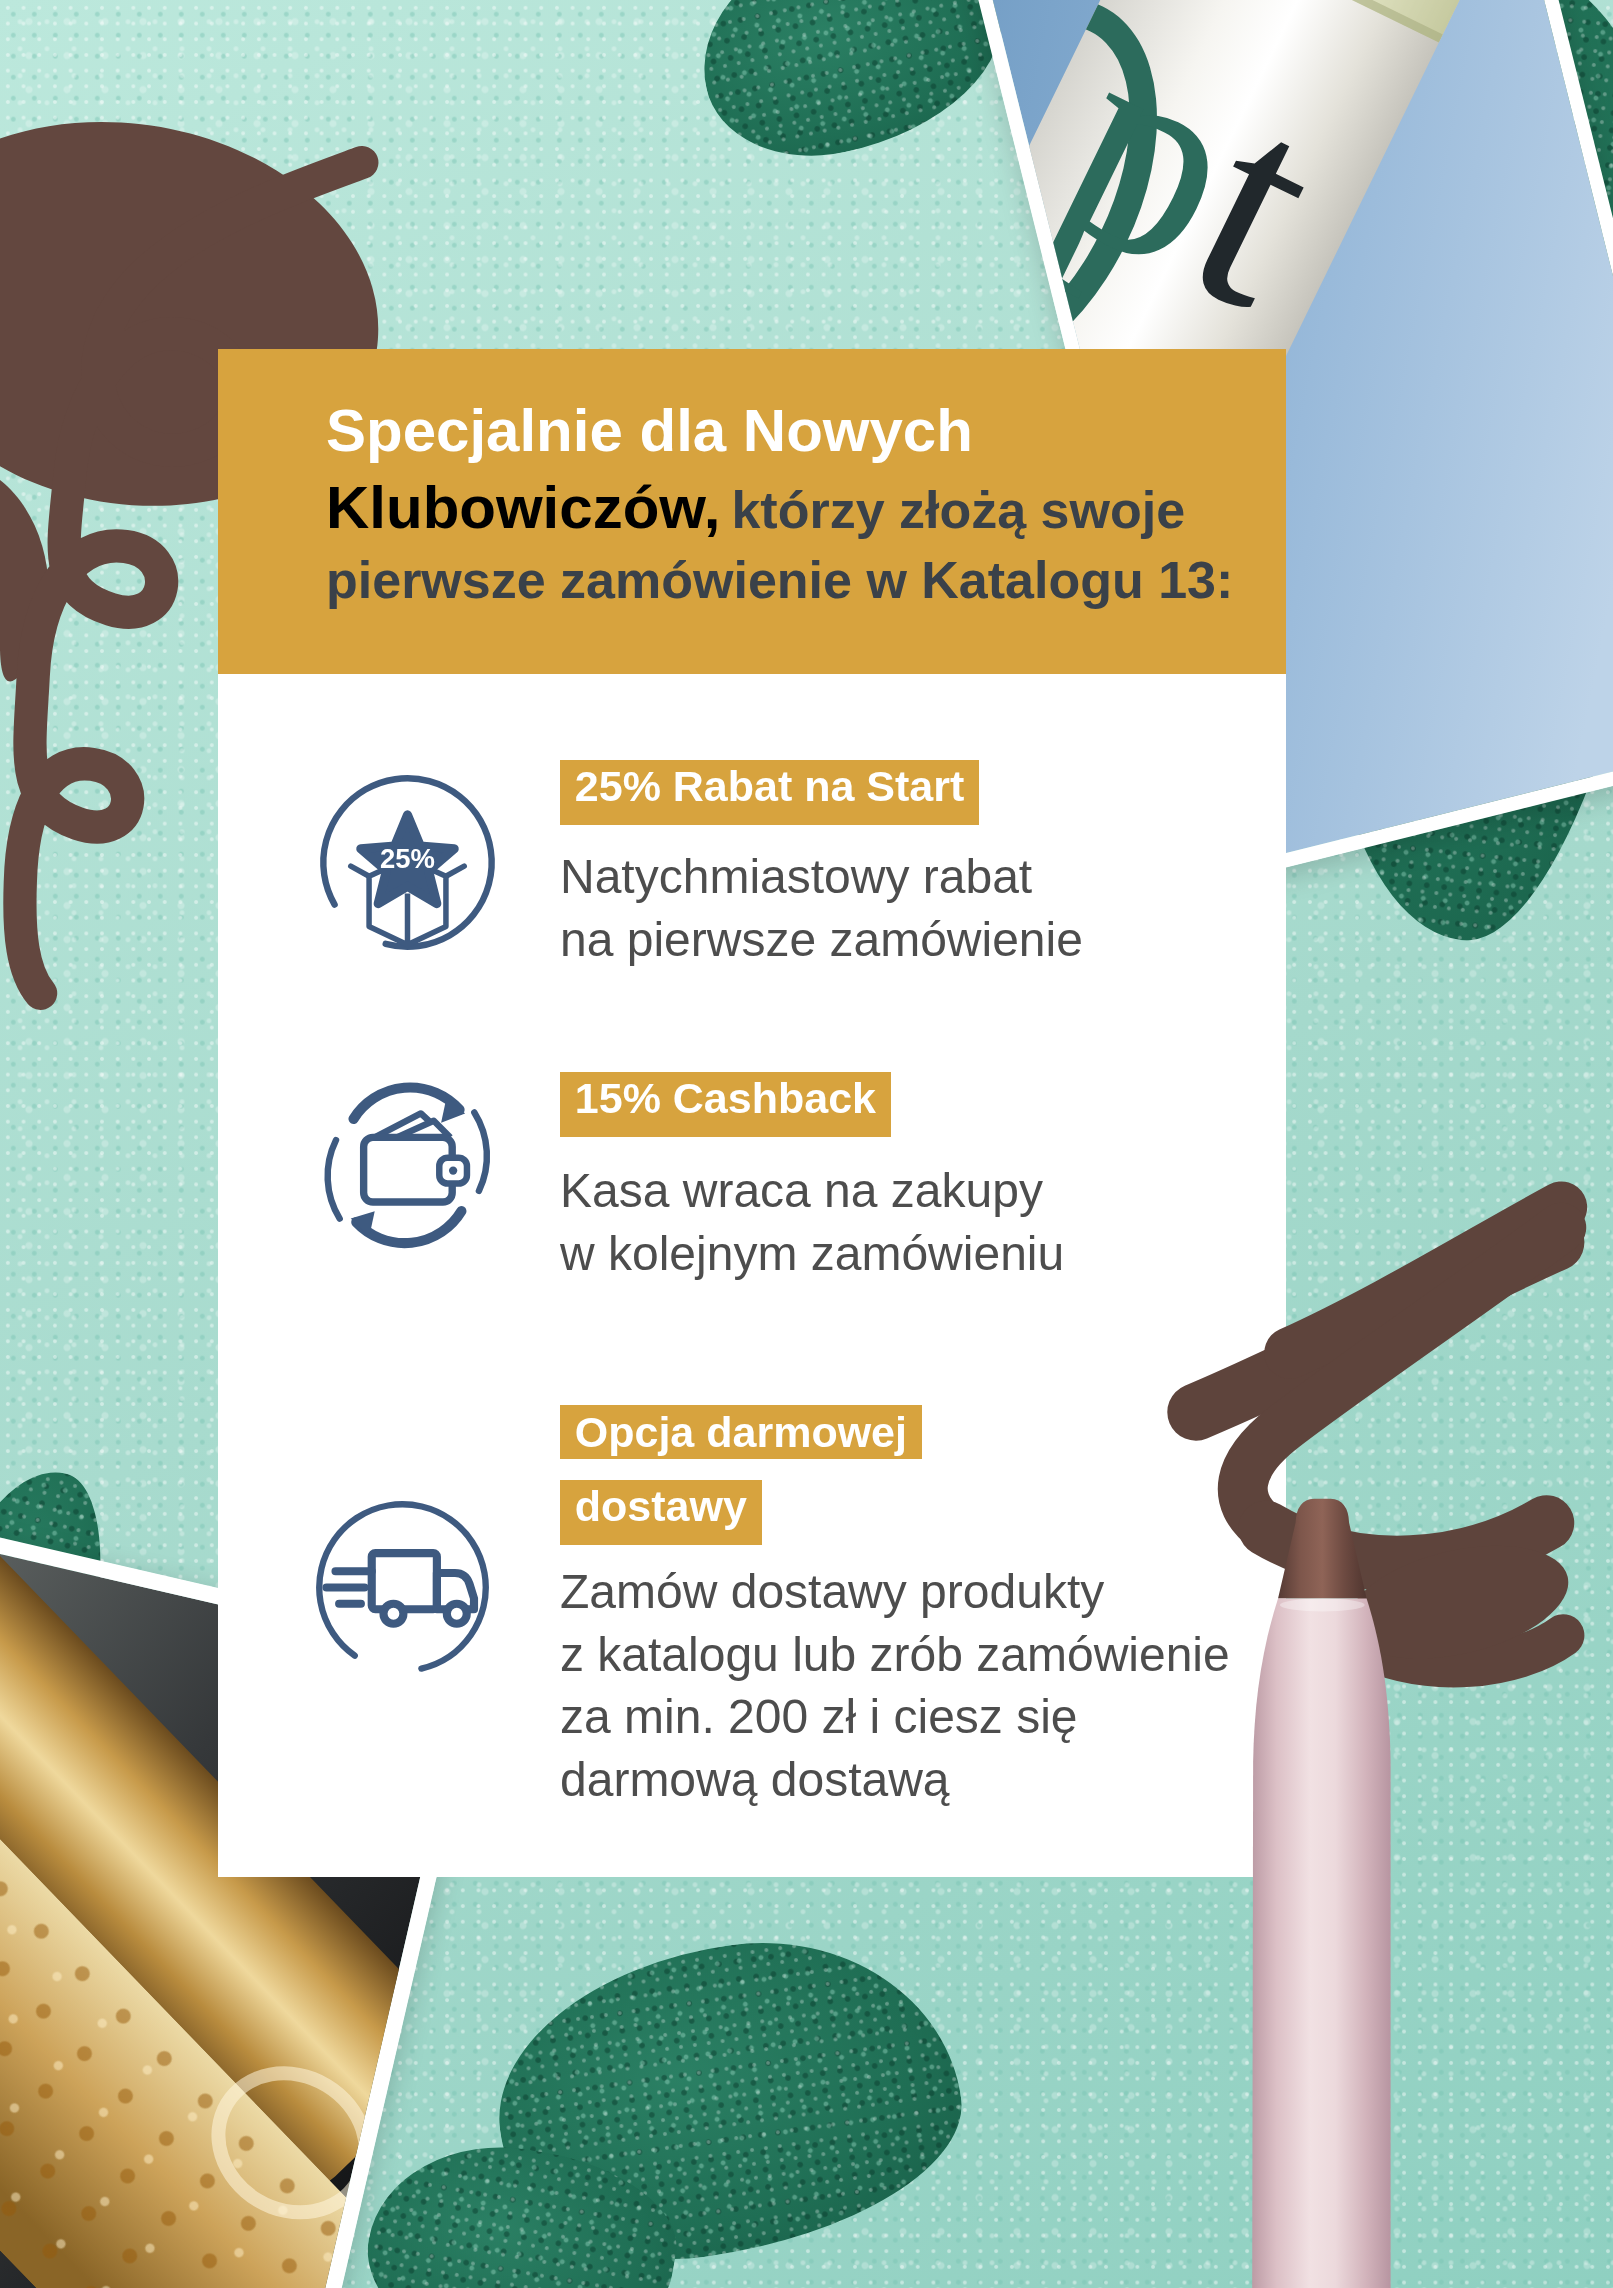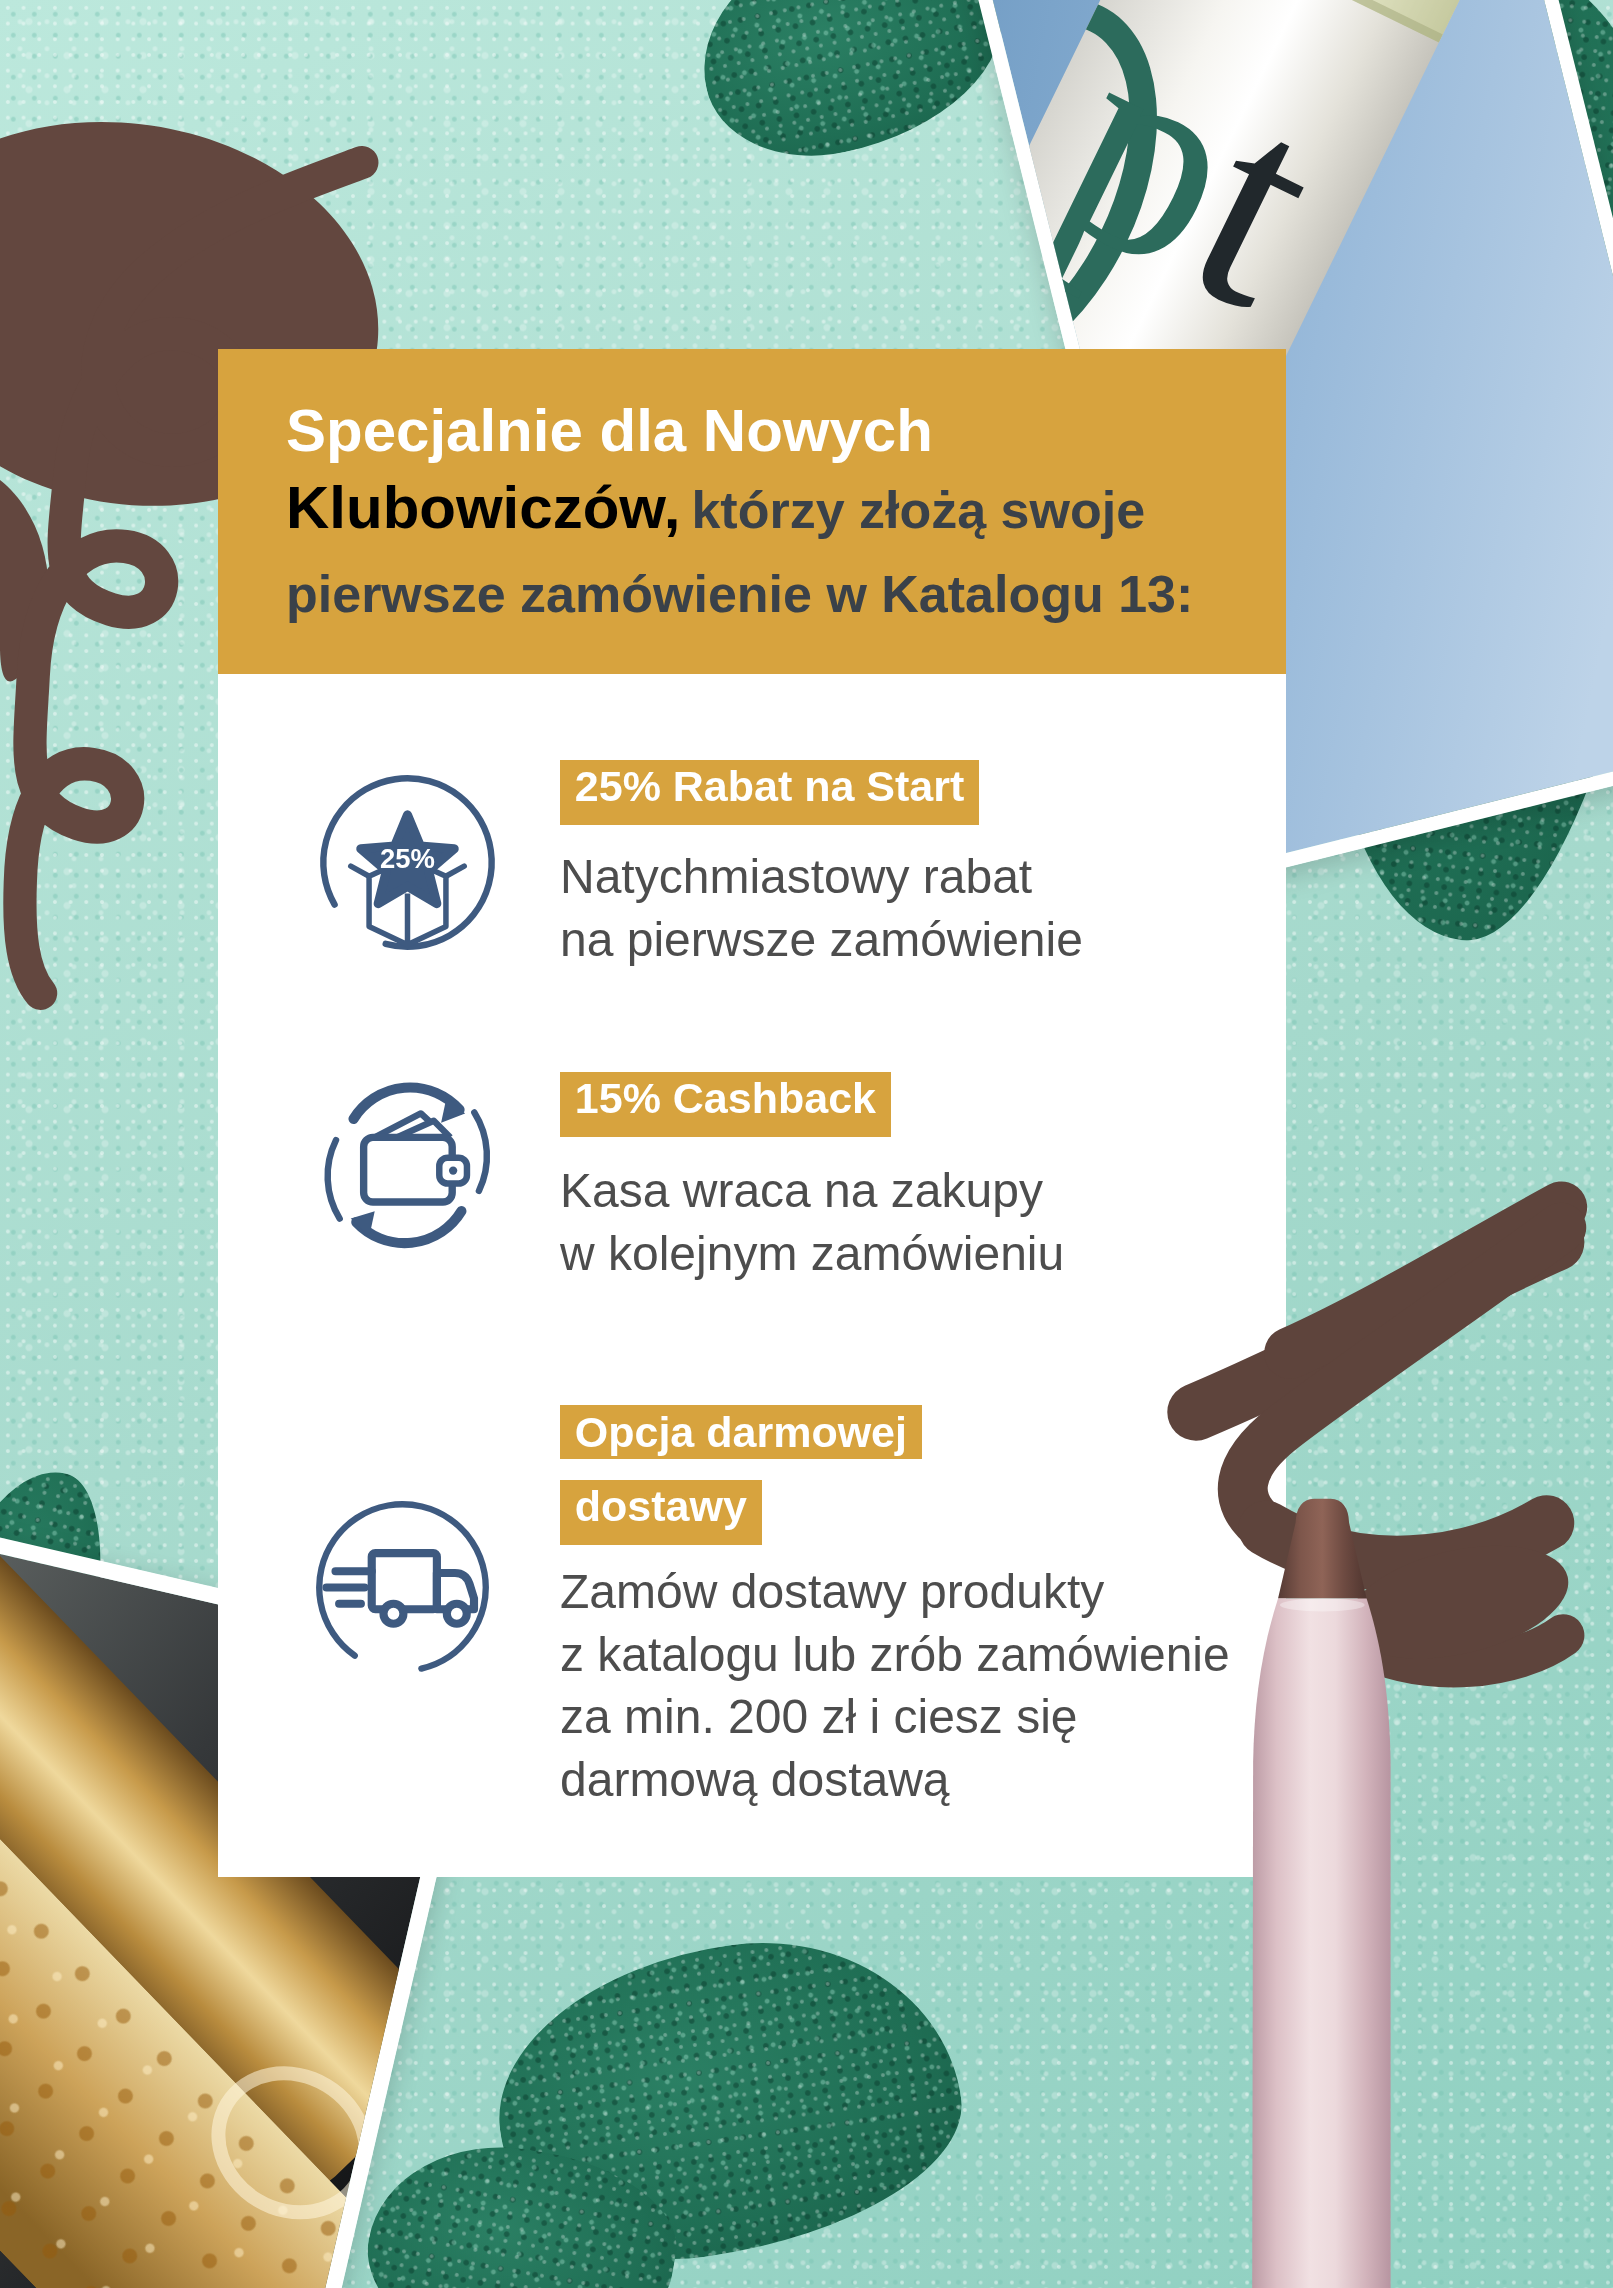--- a/index.html
+++ b/index.html
@@ -37,26 +37,26 @@
     background:linear-gradient(115deg,#5d6261 0%,#35383a 35%,#141517 80%);}
   .gold-band1{position:absolute;left:-120px;top:157px;width:720px;height:231px;transform:rotate(33deg);border-radius:41px;
     background:linear-gradient(180deg,#6b4b1e,#c79a4a 25%,#efd89c 48%,#b98c3e 72%,#5f421a);}
   .gold-band2{position:absolute;left:-138px;top:397px;width:757px;height:286px;transform:rotate(33deg);border-radius:48px;
     background:
       radial-gradient(circle, rgba(150,90,10,.5) 6.5px, transparent 8.3px) 5.5px 7.4px/59px 54px,
       radial-gradient(circle, rgba(255,240,200,.5) 3.7px, transparent 5.5px) 28px 24px/65px 61px,
       linear-gradient(180deg,#ecdaa6,#cda35a 40%,#8a6527 85%);}
   .glass-ring{position:absolute;left:369px;top:434px;width:138px;height:120px;border:14.8px solid rgba(255,246,220,.55);border-radius:50%;transform:rotate(18deg);}
   
-  #banner{left:218px;top:349px;width:1068px;height:325px;background:var(--gold,#d7a33e);z-index:30;box-sizing:border-box;padding:48px 37px 0 68px;}
+  #banner{left:218px;top:349px;width:1068px;height:325px;background:var(--gold,#d7a33e);z-index:30;box-sizing:border-box;padding:48px 37px 0 108px;}
   #banner .l1{font-size:60px;font-weight:bold;color:#fff;line-height:1.12;}
   #banner .l2{margin-top:11px;line-height:1.1;}
   #banner .l2 .w{font-size:60px;font-weight:bold;color:#000000;}
   #banner .l2 .d{font-size:52px;font-weight:bold;color:var(--ink,#3a4149);margin-left:11px;}
-  #banner .l3{margin-top:25px;font-size:52px;font-weight:bold;color:var(--ink,#3a4149);line-height:1.1;}
+  #banner .l3{margin-top:11px;font-size:52px;font-weight:bold;color:var(--ink,#3a4149);line-height:1.1;}
   #card{left:218px;top:674px;width:1068px;height:1203px;background:#fff;z-index:25;}
   .strip{position:absolute;z-index:32;display:inline-block;background:var(--gold,#d7a33e);color:#fff;
     font-weight:bold;font-size:43px;line-height:52px;height:65px;padding:0 14.8px;white-space:nowrap;}
   .desc{position:absolute;z-index:32;color:var(--body,#4d4d4d);font-size:48px;line-height:63px;white-space:nowrap;}
   .icon-wrap{position:absolute;z-index:32;}
   
   svg.overlay{position:absolute;left:0;top:0;z-index:40;pointer-events:none;}
   #swirl-tl{z-index:4;}
   #pencil-layer{z-index:45;}
 </style>

